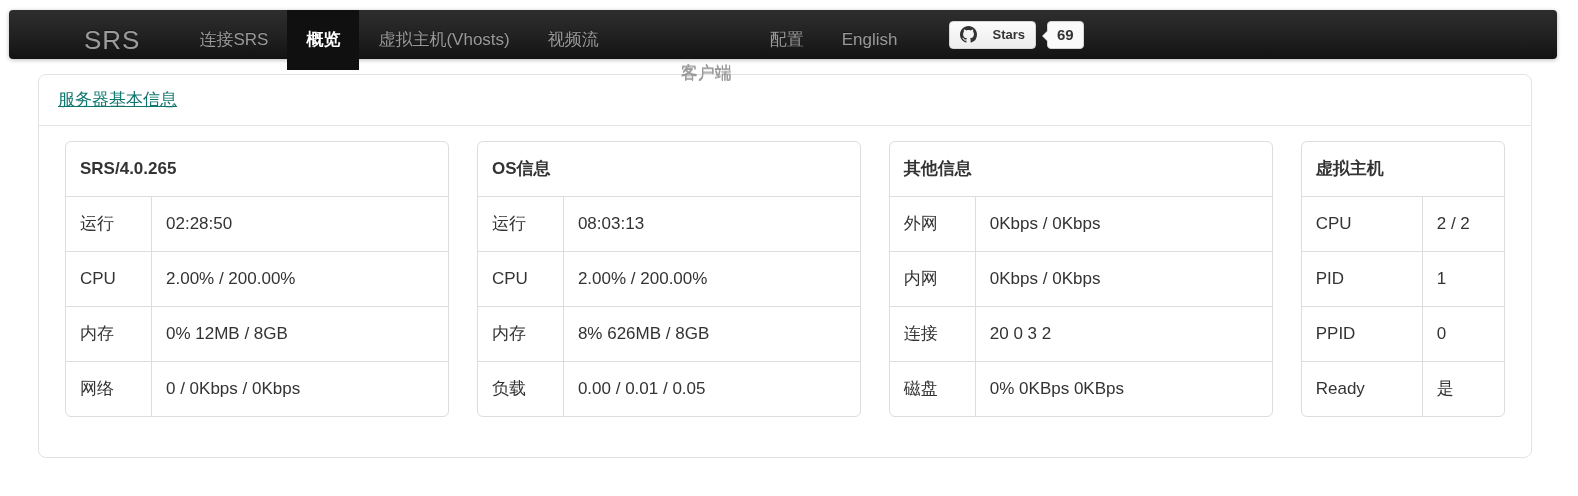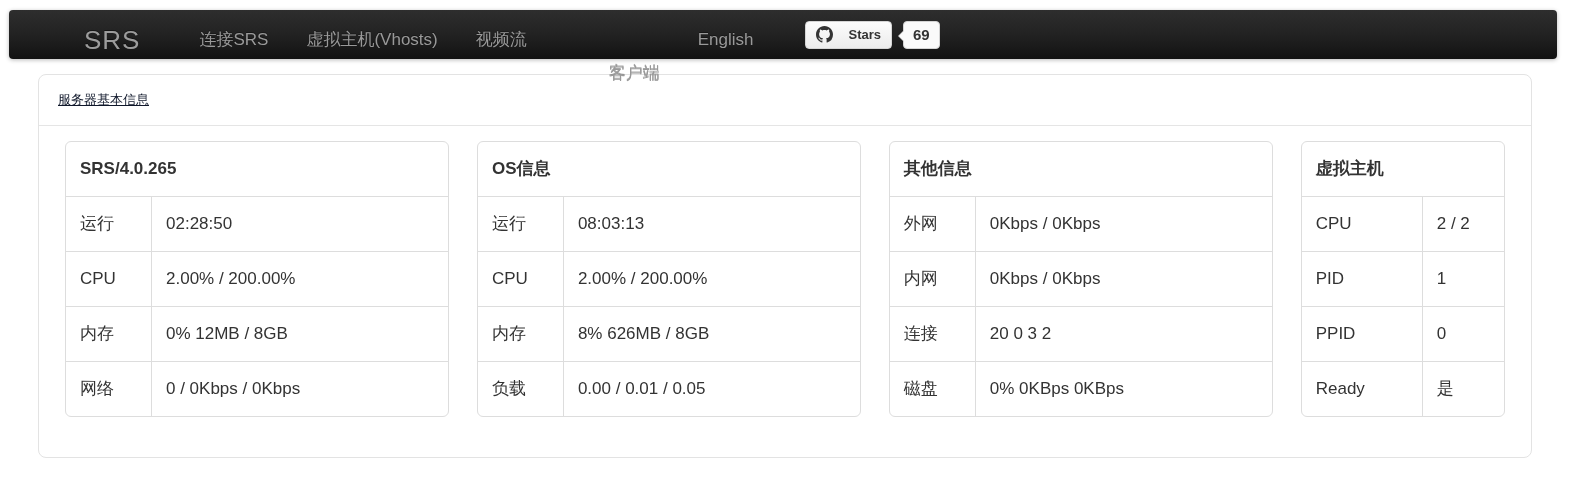--- a/index.html
+++ b/index.html
@@ -33,21 +33,21 @@
     font-size:15px; font-weight:bold; color:#333; text-decoration:none; }
   .gh-count::before { content:""; position:absolute; left:-6px; top:8px; width:0; height:0;
     border:6px solid transparent; border-left:0; border-right:6px solid #d4d4d4; }
   .gh-count::after  { content:""; position:absolute; left:-5px; top:9px; width:0; height:0;
     border:5px solid transparent; border-left:0; border-right:5px solid #fafafa; }
 
   
   .panel { margin:15px 46px 0 38px; border:1px solid #e3e3e3; border-radius:8px;
     background:#fff; }
   .panel-heading { padding:14px 19px; border-bottom:1px solid #e5e5e5; }
-  .panel-heading a { color:#0f172a; font-size:13px; line-height:22px;
+  .panel-heading a { color:#0f766e; font-size:17px; line-height:22px;
     }
   .panel-body { padding:15px 26px 40px; display:flex; gap:28px; align-items:flex-start; }
 
   
   table.tbl { border-collapse:separate; border-spacing:0; table-layout:fixed;
     border:1px solid #ddd; border-radius:6px; background:#fff; }
   table.tbl.w { width:389px; }
   table.tbl.n { width:207px; }
   .tbl th, .tbl td { padding:15px 14px; font-size:17px; line-height:24px;
     text-align:left; vertical-align:top; color:#333; overflow:hidden; white-space:nowrap; }
@@ -59,28 +59,34 @@
 </style>
 </head>
 <body>
 
 <nav class="navbar">
   <a class="brand" href="#">SRS</a>
   <ul class="nav">
     <li>
         <a href="#">连接SRS</a>
       </li>
+    <li class="active">
+        <a href="#">概览</a>
+      </li>
     <li>
         <a href="#">虚拟主机(Vhosts)</a>
       </li>
     <li>
         <a href="#">视频流</a>
       </li>
     <li class="sp">
         <a href="#">客户端</a>
+      </li>
+    <li>
+        <a href="#">配置</a>
       </li>
     <li>
         <a href="#">English</a>
       </li>
   </ul>
   <div class="gh">
     <a class="gh-btn" href="#">
       <span>
           <svg width="17" height="17" viewBox="0 0 16 16" fill="#333" aria-hidden="true">
             <path d="M8 0C3.58 0 0 3.58 0 8c0 3.54 2.29 6.53 5.47 7.59.4.07.55-.17.55-.38 0-.19-.01-.82-.01-1.49-2.01.37-2.53-.49-2.69-.94-.09-.23-.48-.94-.82-1.13-.28-.15-.68-.52-.01-.53.63-.01 1.08.58 1.23.82.72 1.21 1.87.87 2.33.66.07-.52.28-.87.51-1.07-1.78-.2-3.64-.89-3.64-3.95 0-.87.31-1.59.82-2.15-.08-.2-.36-1.02.08-2.12 0 0 .67-.21 2.2.82.64-.18 1.32-.27 2-.27s1.36.09 2 .27c1.53-1.04 2.2-.82 2.2-.82.44 1.1.16 1.92.08 2.12.51.56.82 1.27.82 2.15 0 3.07-1.87 3.75-3.65 3.95.29.25.54.73.54 1.48 0 1.07-.01 1.93-.01 2.2 0 .21.15.46.55.38A8.01 8.01 0 0 0 16 8c0-4.42-3.58-8-8-8z"></path>

